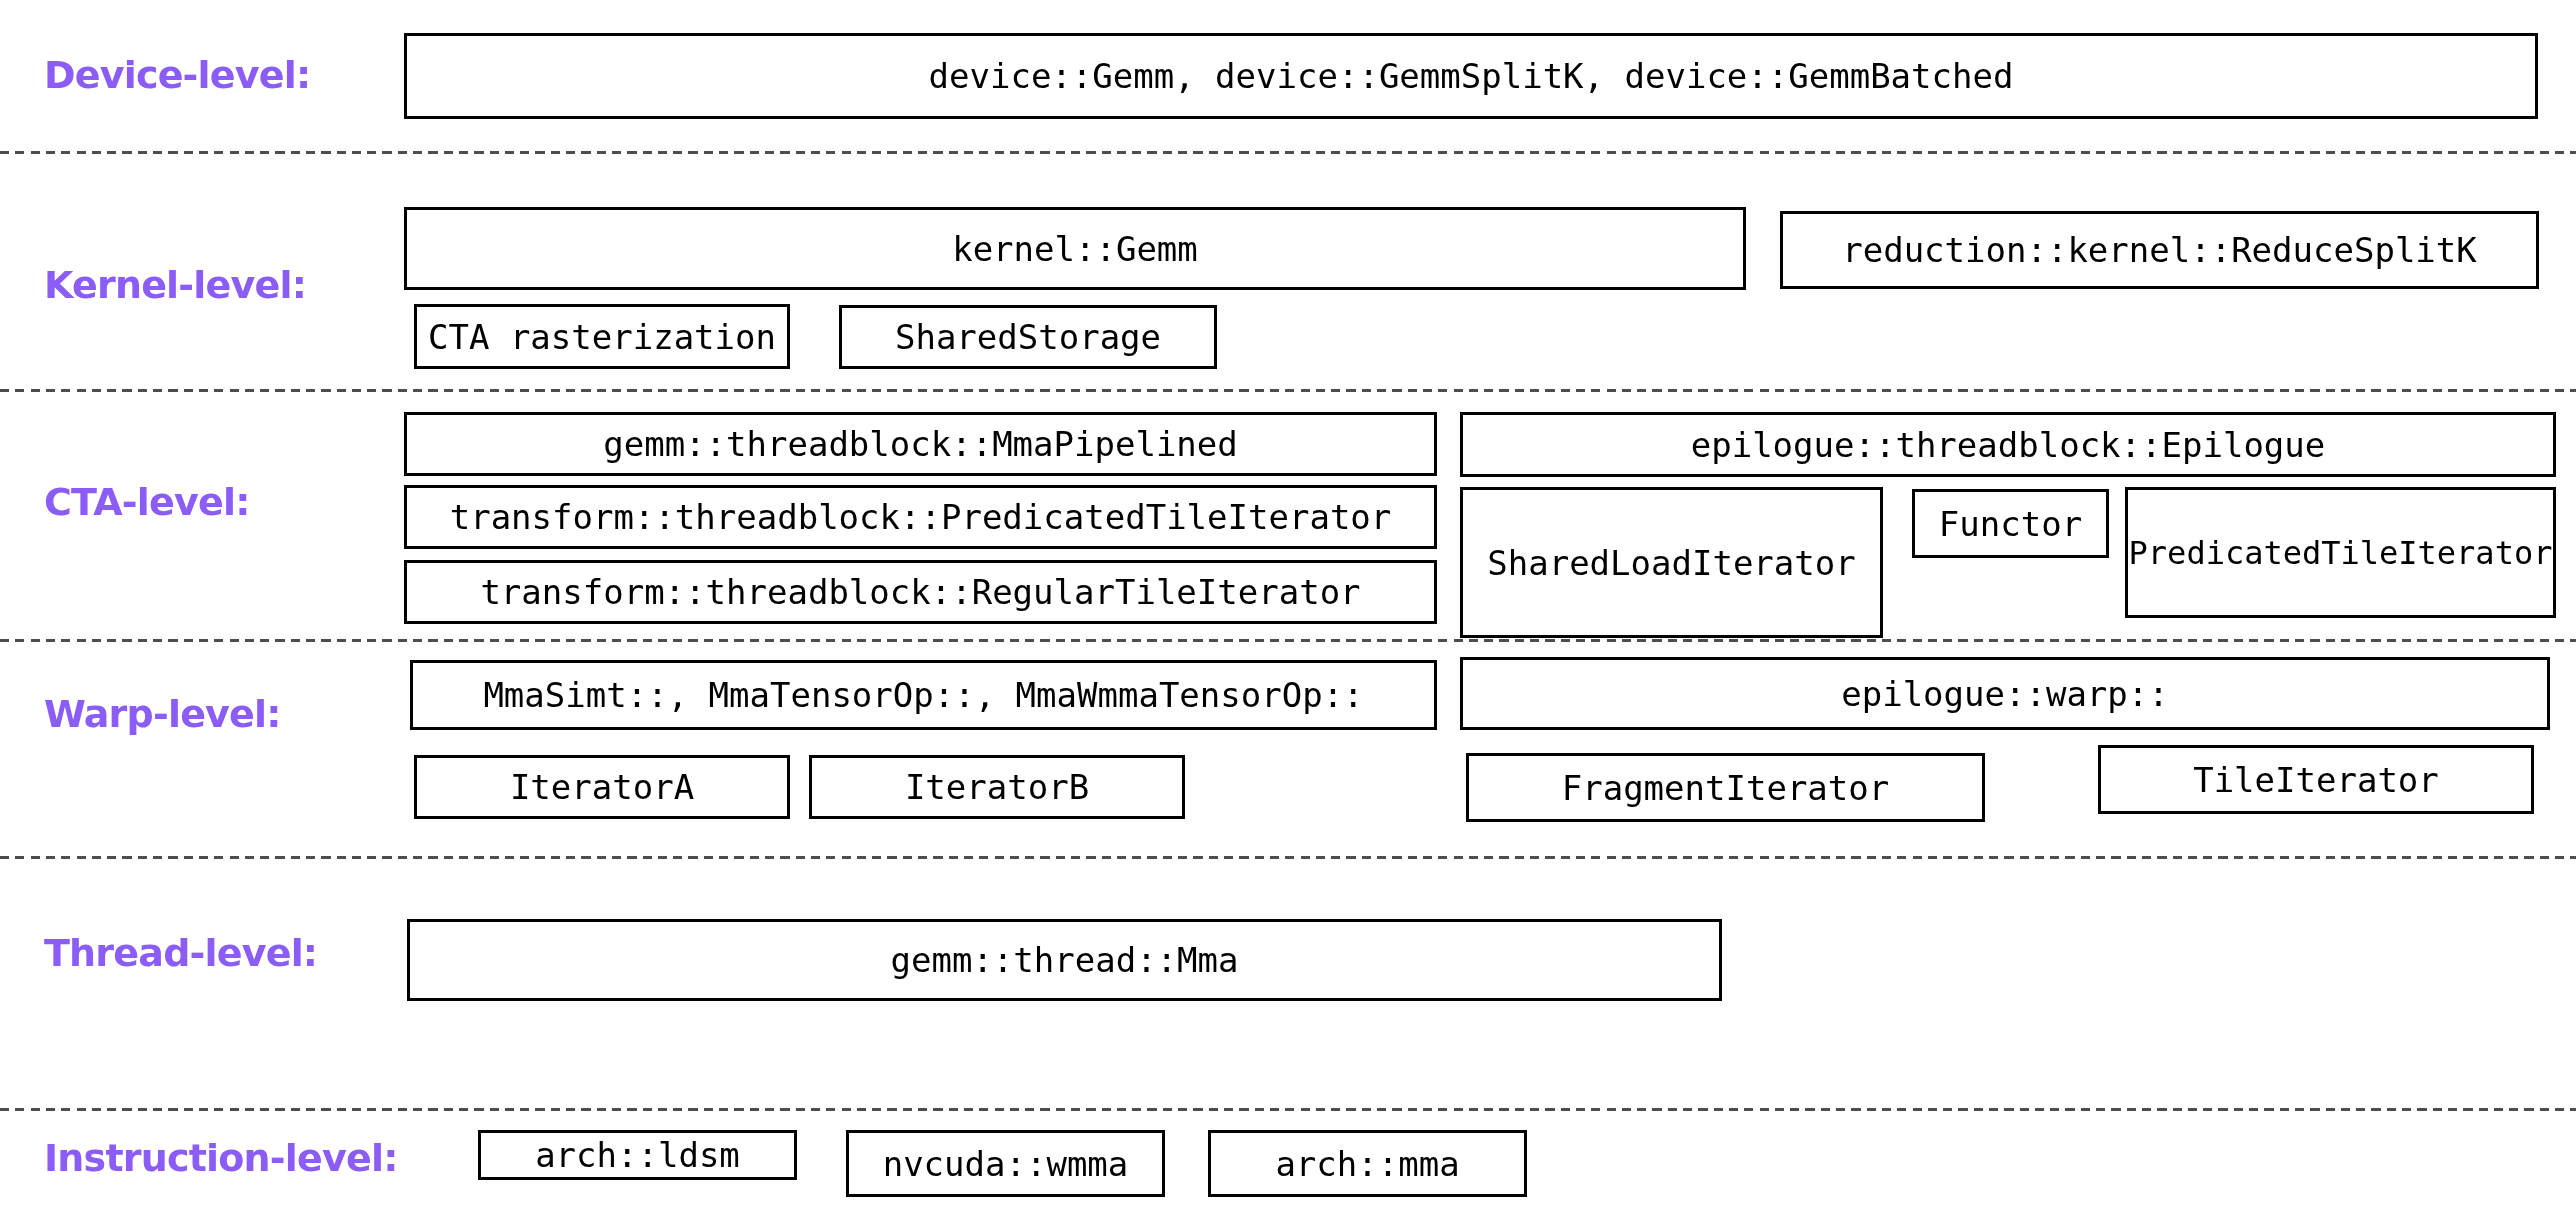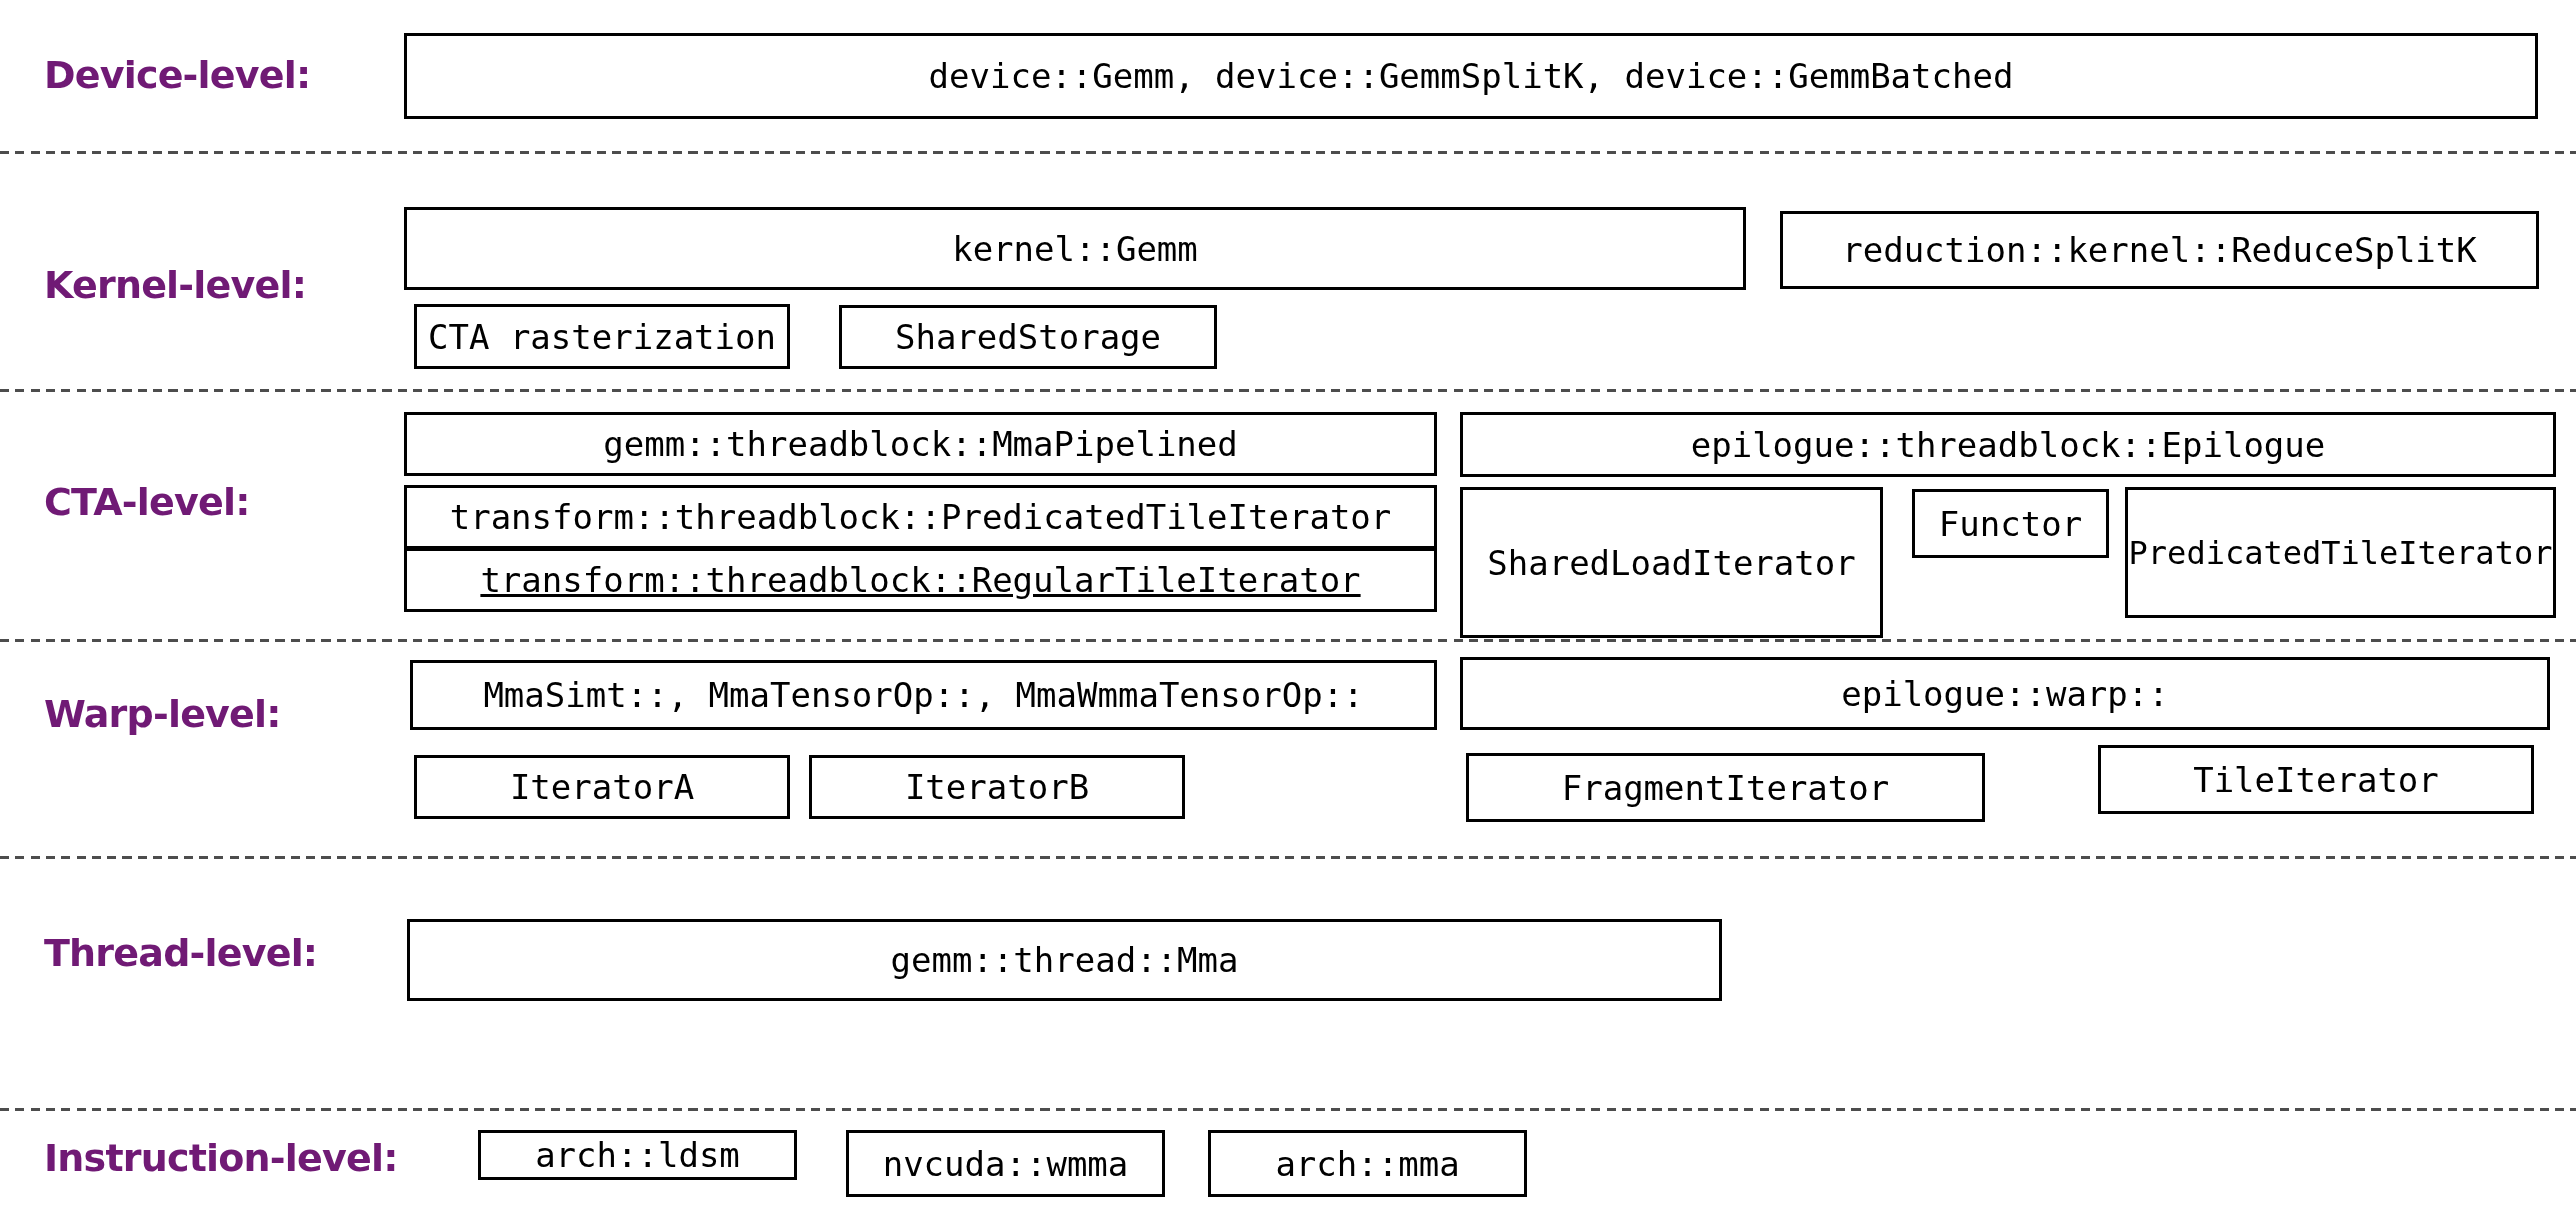--- a/index.html
+++ b/index.html
@@ -15,21 +15,21 @@
     overflow: hidden;
   }
   .lvl-label {
     position: absolute;
     left: 44px;
     transform: translateY(-50%);
     font-family: "DejaVu Sans", "Liberation Sans", sans-serif;
     font-weight: bold;
     font-size: 38px;
     letter-spacing: -0.8px;
-    color: #701a75;
+    color: #8b5cf6;
     white-space: nowrap;
   }
   .box {
     position: absolute;
     box-sizing: border-box;
     border: 3.1px solid #000000;
     background: #ffffff;
     display: flex;
     align-items: center;
     justify-content: center;
@@ -72,21 +72,21 @@
 
   <div class="separator" style="top:389px;"></div>
 
   <div class="lvl-label" style="top:502px;">CTA-level:</div>
   <div class="box" style="left:404px; top:412px; width:1033px; height:64px;">gemm::threadblock::MmaPipelined</div>
   <div class="box" style="left:1460px; top:412px; width:1096px; height:65px;">epilogue::threadblock::Epilogue</div>
   <div class="box" style="left:404px; top:485px; width:1033px; height:64px;">transform::threadblock::PredicatedTileIterator</div>
   <div class="box" style="left:1460px; top:487px; width:423px; height:151px;">SharedLoadIterator</div>
   <div class="box snug" style="left:2125px; top:487px; width:431px; height:131px;">PredicatedTileIterator</div>
   <div class="box" style="left:1912px; top:489px; width:197px; height:69px;">Functor</div>
-  <div class="box" style="left:404px; top:548px; width:1033px; height:64px;text-decoration:underline;">transform::threadblock::RegularTileIterator</div>
+  <div class="box" style="left:404px; top:560px; width:1033px; height:64px;">transform::threadblock::RegularTileIterator</div>
 
   <div class="separator" style="top:639px;"></div>
 
   <div class="lvl-label" style="top:714px;">Warp-level:</div>
   <div class="box" style="left:410px; top:660px; width:1027px; height:70px;">MmaSimt::, MmaTensorOp::, MmaWmmaTensorOp::</div>
   <div class="box" style="left:1460px; top:657px; width:1090px; height:73px;">epilogue::warp::</div>
   <div class="box" style="left:414px; top:755px; width:376px; height:64px;">IteratorA</div>
   <div class="box" style="left:809px; top:755px; width:376px; height:64px;">IteratorB</div>
   <div class="box" style="left:1466px; top:753px; width:519px; height:69px;">FragmentIterator</div>
   <div class="box" style="left:2098px; top:745px; width:436px; height:69px;">TileIterator</div>

